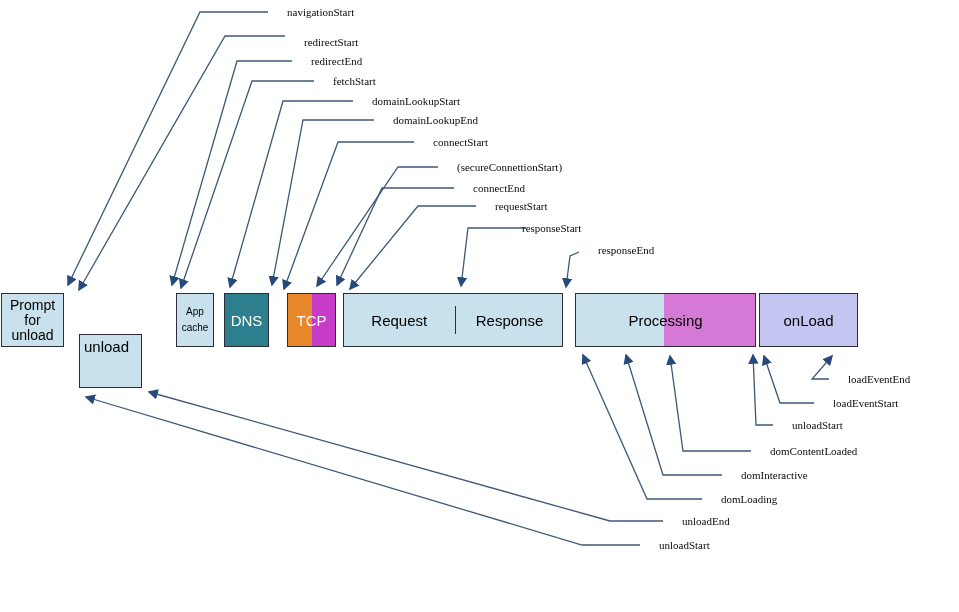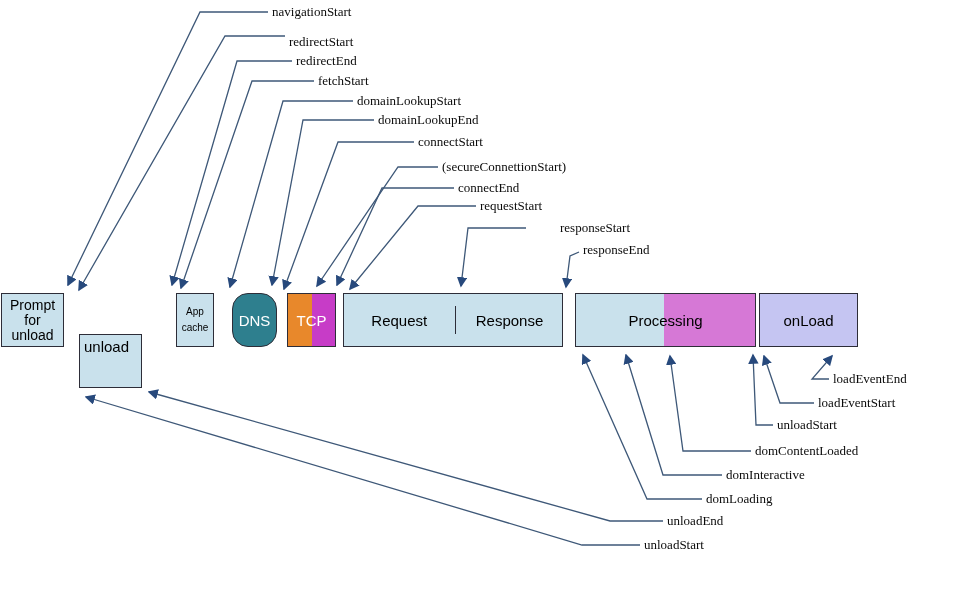--- a/index.html
+++ b/index.html
@@ -14,35 +14,35 @@
     display:flex;align-items:center;justify-content:center;text-align:center;
     font-size:15px;line-height:15px;white-space:pre-line;z-index:2;
   }
   .box.prompt{left:1px;width:63px;font-size:14px;line-height:15px;}
   .box.redirect{left:71px;width:99px;}
   .box.unload{
     left:79px;top:334px;width:63px;height:54px;z-index:5;
     align-items:flex-start;justify-content:flex-start;padding:4px 0 0 4px;text-align:left;
   }
   .box.appcache{left:176px;width:38px;font-size:10px;line-height:16px;}
-  .box.dns{left:232px;width:45px;background:#2e7f8e;color:#fff;border-radius:16px;}
+  .box.dns{left:224px;width:45px;background:#2e7f8e;color:#fff;}
   .box.tcp{left:287px;width:49px;background:#e8882b;color:#fff;padding:12px;}
   .tcp-magenta{position:absolute;right:0;top:0;bottom:0;width:23px;background:#c73cc7;}
   .box.tcp .txt{position:relative;z-index:2;}
   .box.reqres{left:343px;width:220px;padding:12px;display:flex;align-items:stretch;}
   .cell{flex:0 0 auto;display:flex;align-items:center;justify-content:center;}
   .cell.request{width:112px;}
   .cell.response{width:106.5px;border-left:1.6px solid #2d2d38;}
   .box.processing{left:575px;width:181px;padding:13px;}
   .proc-magenta{position:absolute;right:0;top:0;bottom:0;width:91px;background:#d678d6;}
   .box.processing .txt{position:relative;z-index:2;}
   .box.onload{left:759px;width:99px;background:#c5c5f2;}
   .evt{
     position:absolute;height:14px;line-height:14px;white-space:nowrap;
-    font-family:"Liberation Serif",serif;font-size:13px;color:#0a0a0a;z-index:9;
+    font-family:"Liberation Serif",serif;font-size:11px;color:#0a0a0a;z-index:9;margin-left:15px;
   }
 </style>
 </head>
 <body>
 
 <div class="canvas">
 
   <svg class="lines" viewBox="0 0 959 612" xmlns="http://www.w3.org/2000/svg">
     <defs>
       <marker id="arrow" viewBox="0 0 10 10" refX="8.5" refY="5" markerWidth="8" markerHeight="8" orient="auto">
@@ -97,21 +97,21 @@
   <div class="evt" style="left:272px;top:5px">navigationStart</div>
   <div class="evt" style="left:289px;top:35px">redirectStart</div>
   <div class="evt" style="left:296px;top:54px">redirectEnd</div>
   <div class="evt" style="left:318px;top:74px">fetchStart</div>
   <div class="evt" style="left:357px;top:94px">domainLookupStart</div>
   <div class="evt" style="left:378px;top:113px">domainLookupEnd</div>
   <div class="evt" style="left:418px;top:135px">connectStart</div>
   <div class="evt" style="left:442px;top:160px">(secureConnettionStart)</div>
   <div class="evt" style="left:458px;top:181px">connectEnd</div>
   <div class="evt" style="left:480px;top:199px">requestStart</div>
-  <div class="evt" style="left:560px;top:221px">responseStart</div>
+  <div class="evt" style="left:507px;top:221px">responseStart</div>
   <div class="evt" style="left:583px;top:243px">responseEnd</div>
 
   <div class="evt" style="left:833px;top:372px">loadEventEnd</div>
   <div class="evt" style="left:818px;top:396px">loadEventStart</div>
   <div class="evt" style="left:777px;top:418px">unloadStart</div>
   <div class="evt" style="left:755px;top:444px">domContentLoaded</div>
   <div class="evt" style="left:726px;top:468px">domInteractive</div>
   <div class="evt" style="left:706px;top:492px">domLoading</div>
   <div class="evt" style="left:667px;top:514px">unloadEnd</div>
   <div class="evt" style="left:644px;top:538px">unloadStart</div>

